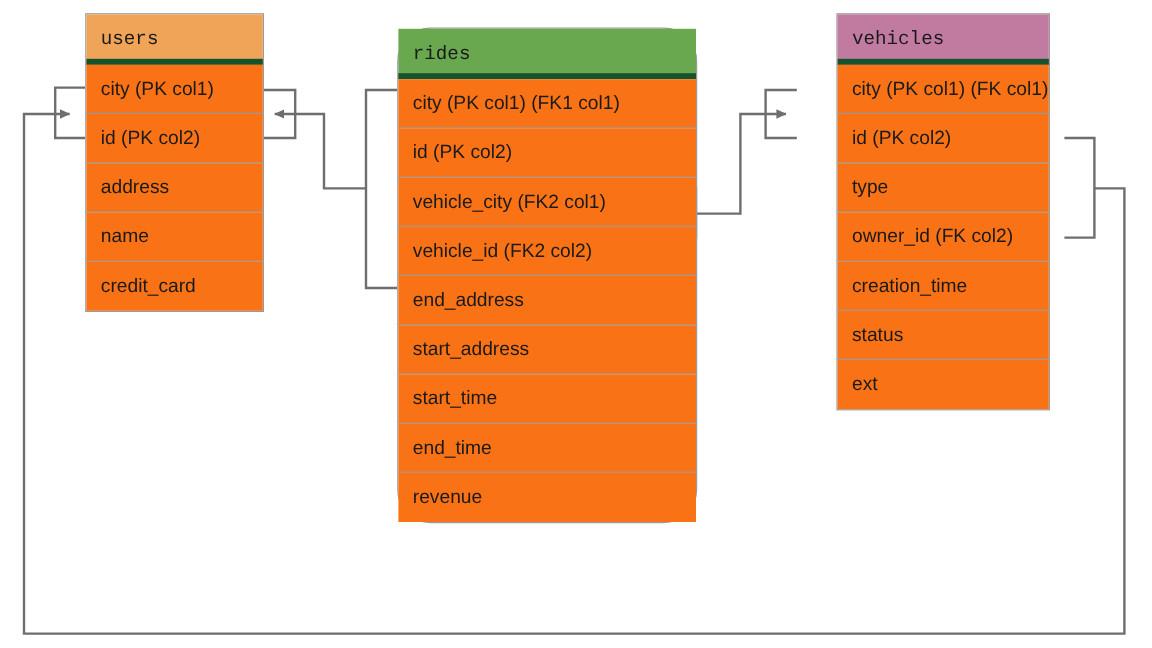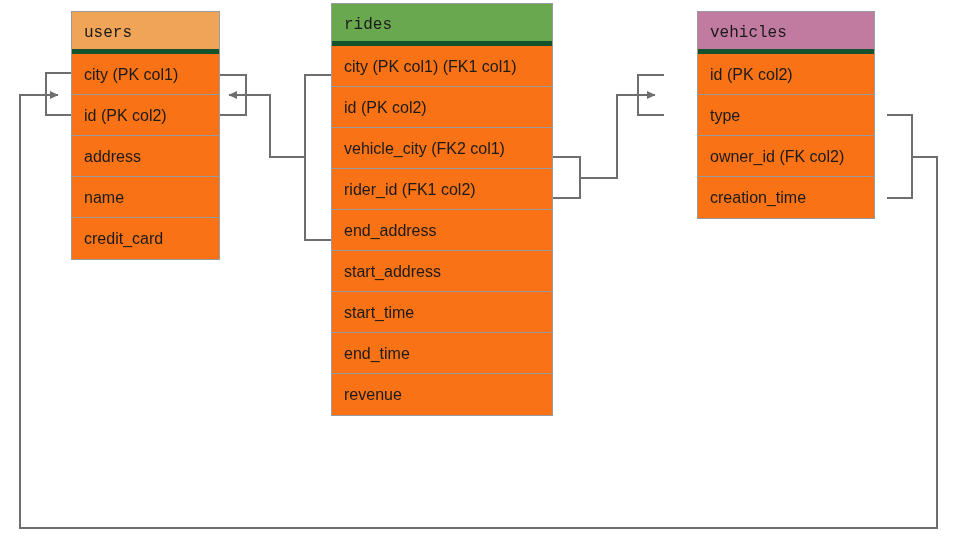--- a/index.html
+++ b/index.html
@@ -54,21 +54,21 @@
     color: #1a1a1a;
     border-bottom: 1px solid #9a9a9a;
     background: #f97316;
     white-space: nowrap;
     overflow: hidden;
   }
   .entity-field:last-child {
     border-bottom: none;
   }
   #tbl-users   { left: 71px;  top: 11px; width: 149px; }
-  #tbl-rides   { left: 331px; top: 3px; width: 222px; }
+  #tbl-rides   { left: 331px; top: 23px; width: 250px; border-radius: 28px; }
   #tbl-vehicles{ left: 697px; top: 11px; width: 178px; }
 </style>
 </head>
 <body>
 
 <div id="canvas">
 
   <svg class="connectors" viewBox="0 0 960 540" width="960" height="540" xmlns="http://www.w3.org/2000/svg">
     <defs>
       <marker id="arrowhead" markerWidth="9" markerHeight="9" refX="8" refY="4.5" orient="auto" markerUnits="userSpaceOnUse">
@@ -102,29 +102,32 @@
     <div class="entity-field">address</div>
     <div class="entity-field">name</div>
     <div class="entity-field">credit_card</div>
   </div>
 
   <div class="entity" id="tbl-rides">
     <div class="entity-header" style="background: rgb(105, 168, 79);">rides</div>
     <div class="entity-field">city (PK col1) (FK1 col1)</div>
     <div class="entity-field">id (PK col2)</div>
     <div class="entity-field">vehicle_city (FK2 col1)</div>
-    <div class="entity-field">rider_id (FK1 col2)</div>
+    <div class="entity-field">vehicle_id (FK2 col2)</div>
     <div class="entity-field">end_address</div>
     <div class="entity-field">start_address</div>
     <div class="entity-field">start_time</div>
     <div class="entity-field">end_time</div>
     <div class="entity-field">revenue</div>
   </div>
 
   <div class="entity" id="tbl-vehicles">
     <div class="entity-header" style="background: rgb(194, 123, 160);">vehicles</div>
+    <div class="entity-field">city (PK col1) (FK col1)</div>
     <div class="entity-field">id (PK col2)</div>
     <div class="entity-field">type</div>
     <div class="entity-field">owner_id (FK col2)</div>
     <div class="entity-field">creation_time</div>
+    <div class="entity-field">status</div>
+    <div class="entity-field">ext</div>
   </div>
 
 </div>
 
 </body></html>

